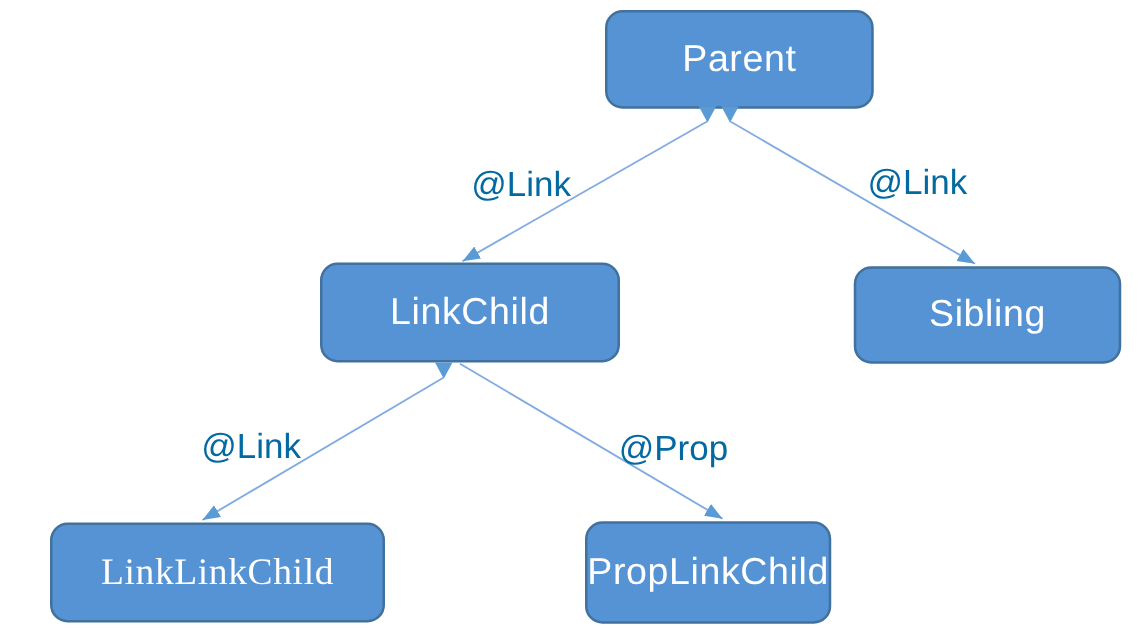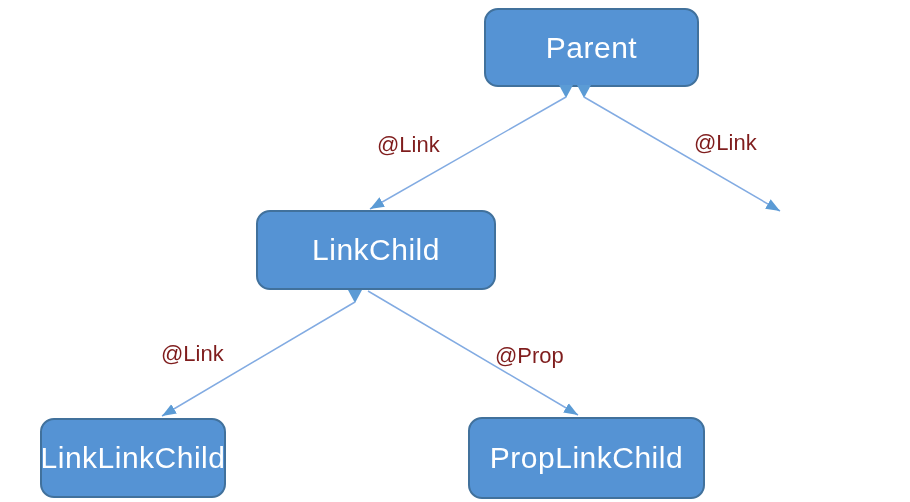--- a/index.html
+++ b/index.html
@@ -41,22 +41,22 @@
   }
   .node-label {
     color: #FFFFFF;
     font-size: 30px;
     font-weight: 400;
     letter-spacing: 0.5px;
     white-space: nowrap;
   }
   .edge-label {
     position: absolute;
-    color: #7f1d1d;
-    font-size: 22px;
+    color: #0369a1;
+    font-size: 28px;
     font-weight: 400;
     white-space: nowrap;
     z-index: 3;
   }
 </style>
 </head>
 <body>
 
 <div class="canvas">
 
@@ -88,26 +88,29 @@
   </svg>
 
   <div class="node" style="left:484px; top:8px; width:215px; height:79px;">
     <span class="node-label">Parent</span>
   </div>
 
   <div class="node" style="left:256px; top:210px; width:240px; height:80px;">
     <span class="node-label">LinkChild</span>
   </div>
 
+  <div class="node" style="left:683px; top:213px; width:214px; height:78px;">
+    <span class="node-label">Sibling</span>
+  </div>
 
-  <div class="node" style="left:40px; top:418px; width:186px; height:80px;">
+  <div class="node" style="left:40px; top:418px; width:268px; height:80px;font-family:Liberation Serif, serif;">
     <span class="node-label">LinkLinkChild</span>
   </div>
 
-  <div class="node" style="left:468px; top:417px; width:237px; height:82px;">
+  <div class="node" style="left:468px; top:417px; width:197px; height:82px;">
     <span class="node-label">PropLinkChild</span>
   </div>
 
   <div class="edge-label" style="left:377px; top:132px;">@Link</div>
 
   <div class="edge-label" style="left:694px; top:130px;">@Link</div>
 
   <div class="edge-label" style="left:161px; top:341px;">@Link</div>
 
   <div class="edge-label" style="left:495px; top:343px;">@Prop</div>

